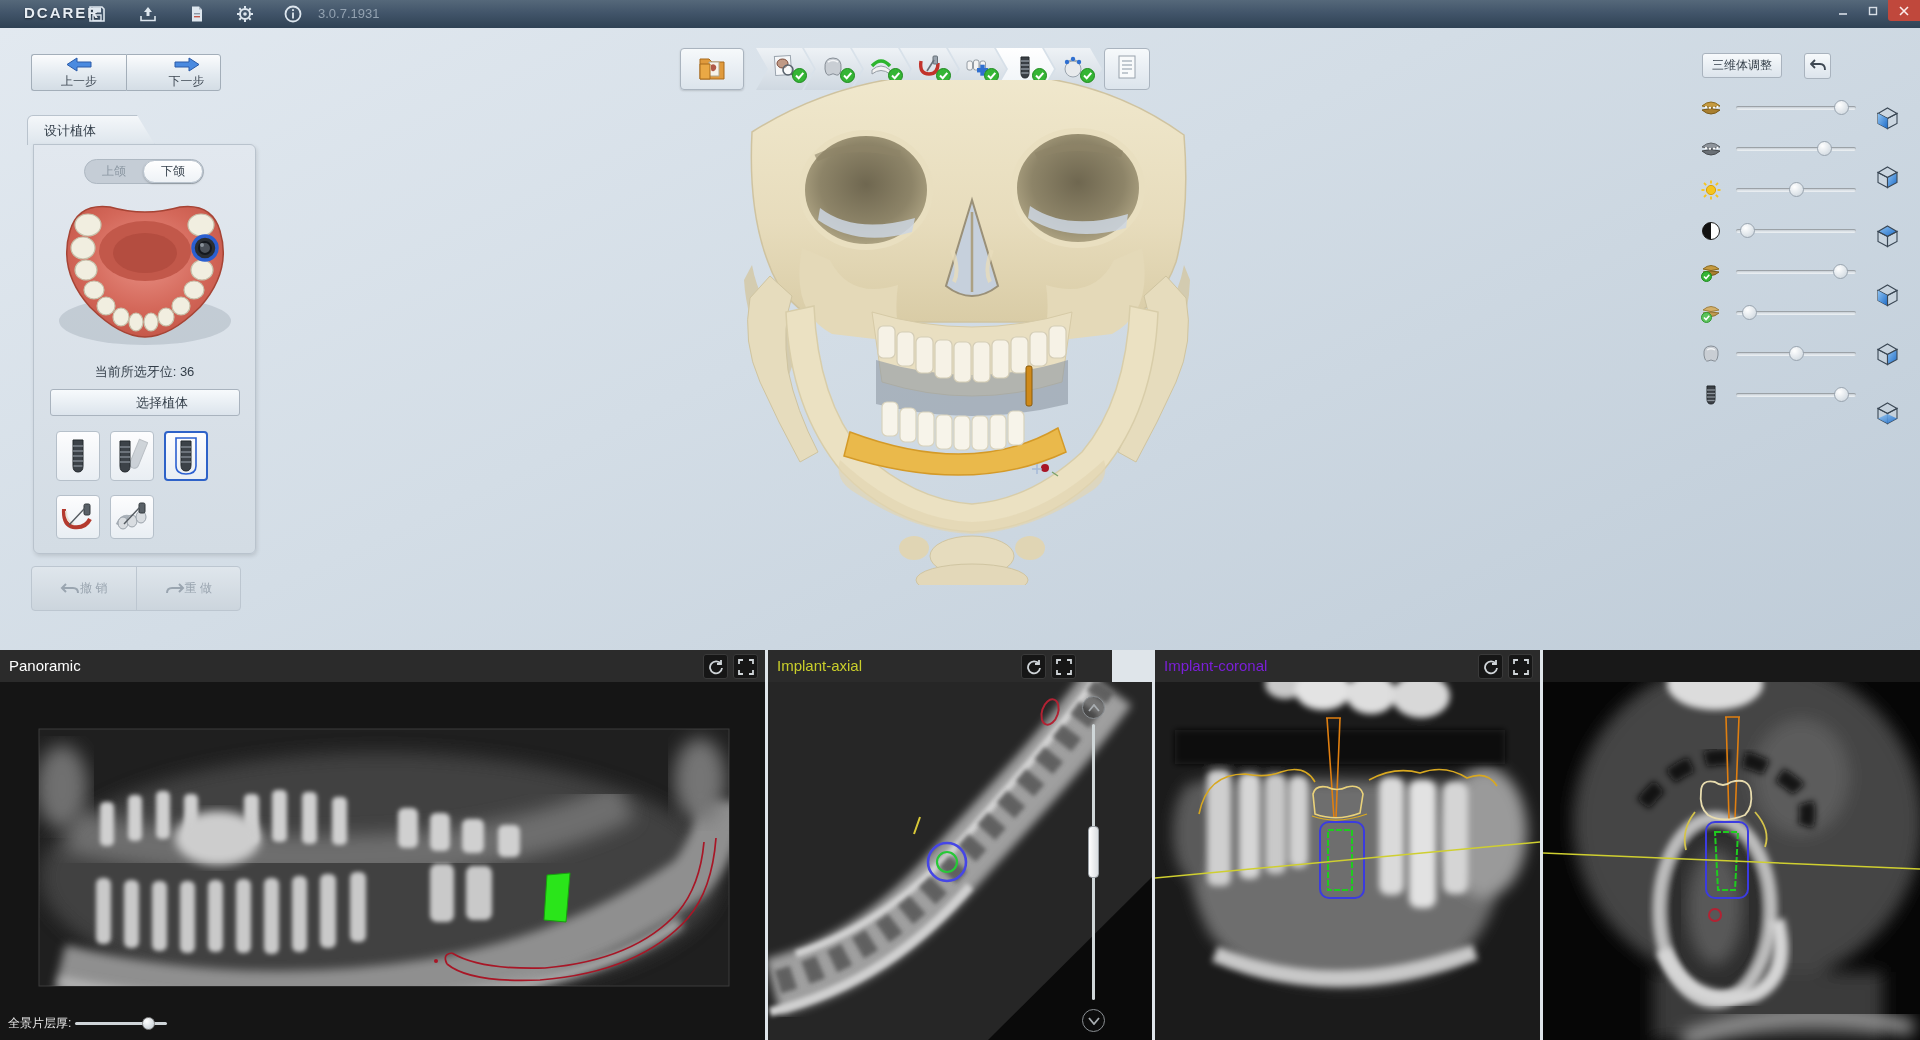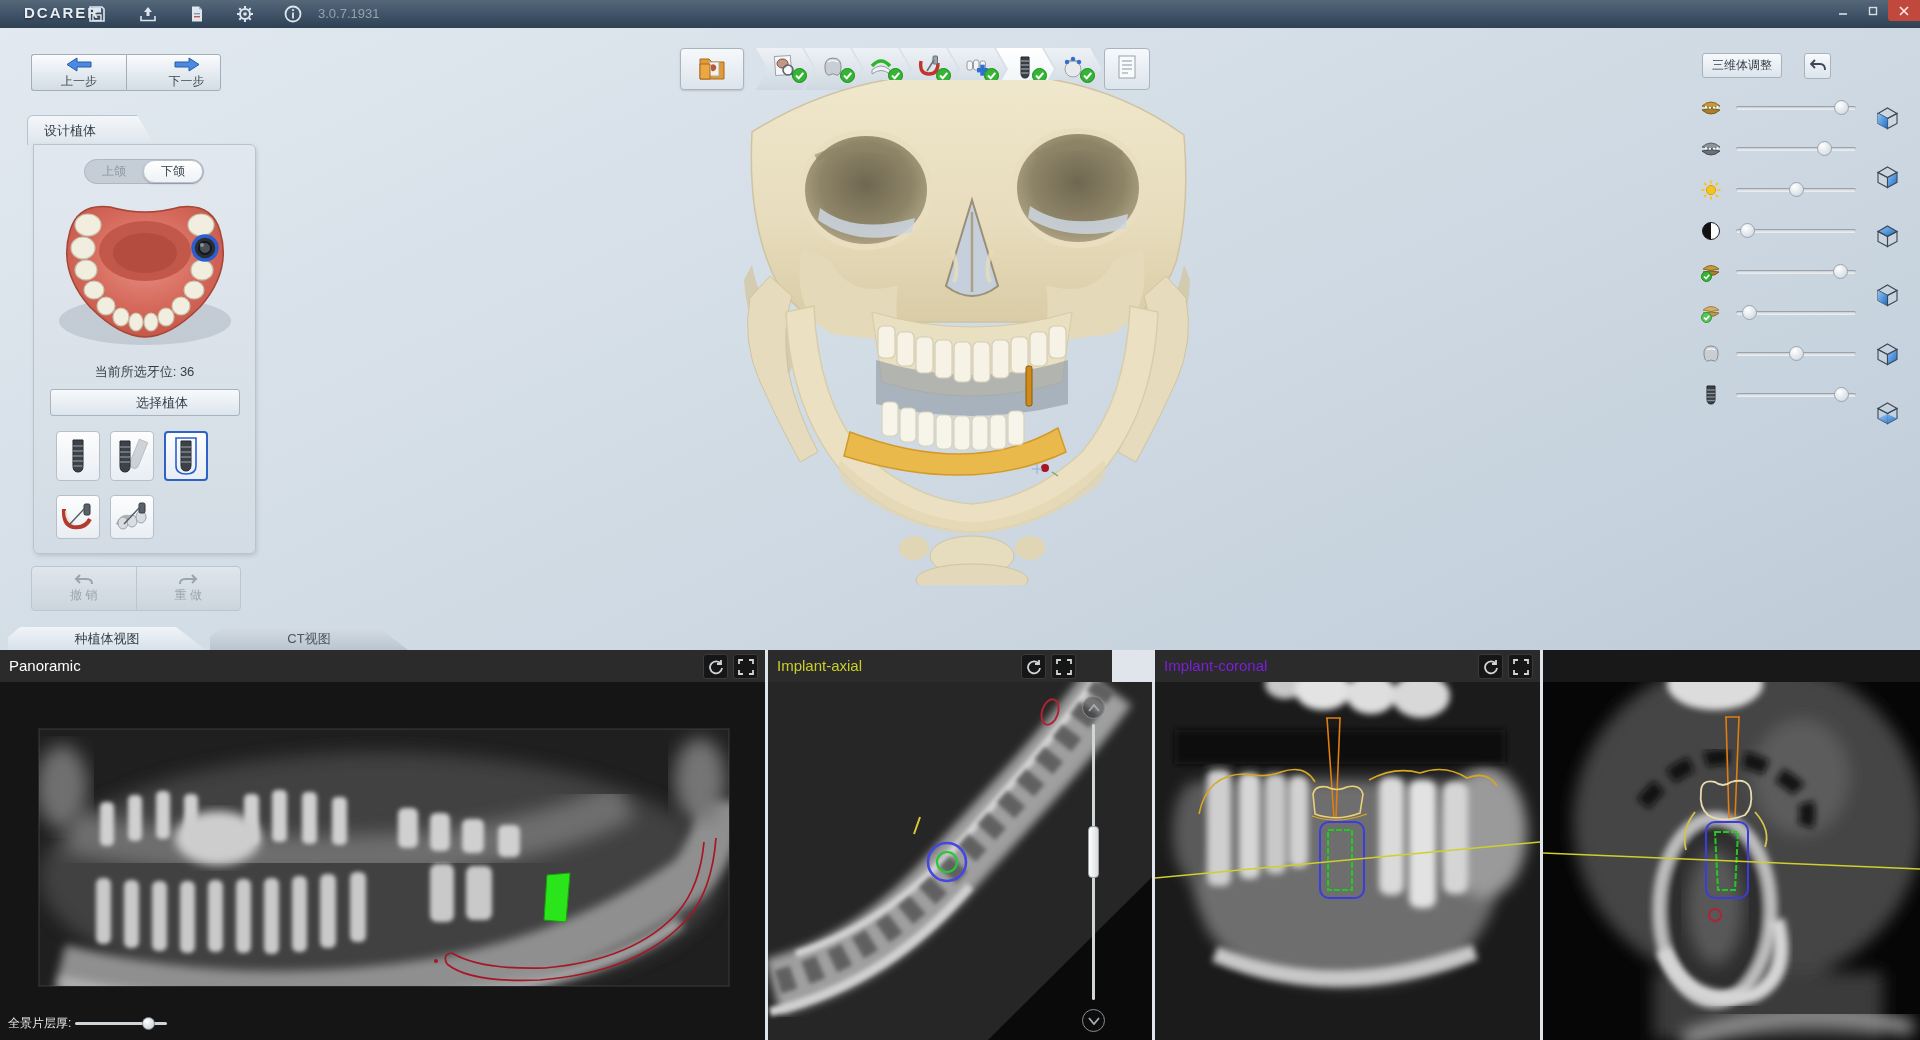--- a/index.html
+++ b/index.html
@@ -70,21 +70,21 @@
   .implant-row { position:absolute; left:22px; top:286px; display:flex; gap:10px; }
   .sq-btn { width:44px; height:50px; border:1px solid #b6c0ca; border-radius:4px;
     background:linear-gradient(180deg,#fdfdfe,#e9eef3); display:flex; align-items:center;
     justify-content:center; cursor:pointer; }
   .sq-btn.sel { border:2px solid #2e62c8; }
   .tool-row { position:absolute; left:22px; top:350px; display:flex; gap:10px; }
   .tool-row .sq-btn { height:44px; }
 
   .undo-redo { position:absolute; left:31px; top:538px; width:210px; height:45px; display:flex;
     background:linear-gradient(180deg,#dfe6ec,#ccd5dd); border:1px solid #bcc6d0; border-radius:4px; }
-  .ur-btn { flex:1; display:flex; flex-direction:column; align-items:center; justify-content:center;
+  .ur-btn { flex:1; display:flex; flex-direction:row; align-items:center; justify-content:center;
     font-size:12px; color:#9aa5b0; cursor:default; }
   .ur-btn:first-child { border-right:1px solid #bcc6d0; }
 
   
   .skull-wrap { position:absolute; left:690px; top:52px; width:500px; height:505px; }
 
   
   .rp-head { position:absolute; left:1702px; top:25px; display:flex; gap:22px; }
   .adjust-btn { width:80px; height:25px; border:1px solid #a9b3be; border-radius:3px;
     background:linear-gradient(180deg,#f7fafc,#dce4ec); font-size:12px; color:#333e49;
@@ -745,24 +745,20 @@
                 <stop offset="100%" stop-color="#1e6cc8"></stop>
               </linearGradient>
             </defs>
             <polygon points="13.5,3 23,8.5 13.5,13.5 4,8.5" fill="none" stroke="#3a4754" stroke-width="1.1"></polygon>
             <polygon points="4,8.5 13.5,13.5 13.5,23.5 4,18.5" fill="none" stroke="#3a4754" stroke-width="1.1"></polygon>
             <polygon points="13.5,13.5 23,8.5 23,18.5 13.5,23.5" fill="none" stroke="#3a4754" stroke-width="1.1"></polygon>
             <polygon points="4,18.5 13.5,23.5 23,18.5 13.5,14" fill="url(#cubeg)" opacity="0.9"></polygon>
           </svg></div>
       </div>
 
-    <div class="bottom-tabs">
-      <div class="btab active">种植体视图</div>
-      <div class="btab inactive">CT视图</div>
-    </div>
   </div>
 
   <div class="viewports">
 
     <div class="pane" style="left:0;width:765px">
       <div class="pane-header">
         <div class="pane-title" id="t-pano" style="color: rgb(255, 255, 255);">Panoramic</div>
         <div class="ph-btn" style="right:37px">
           <svg width="16" height="16" viewBox="0 0 16 16">
               <path d="M13,5 A6,6 0 1,0 14,9" fill="none" stroke="#cfd4d8" stroke-width="1.8"></path>

